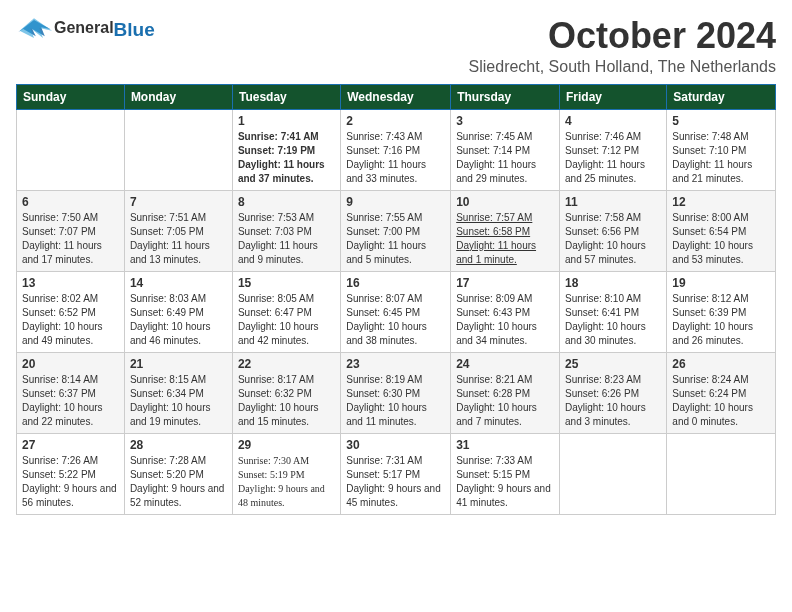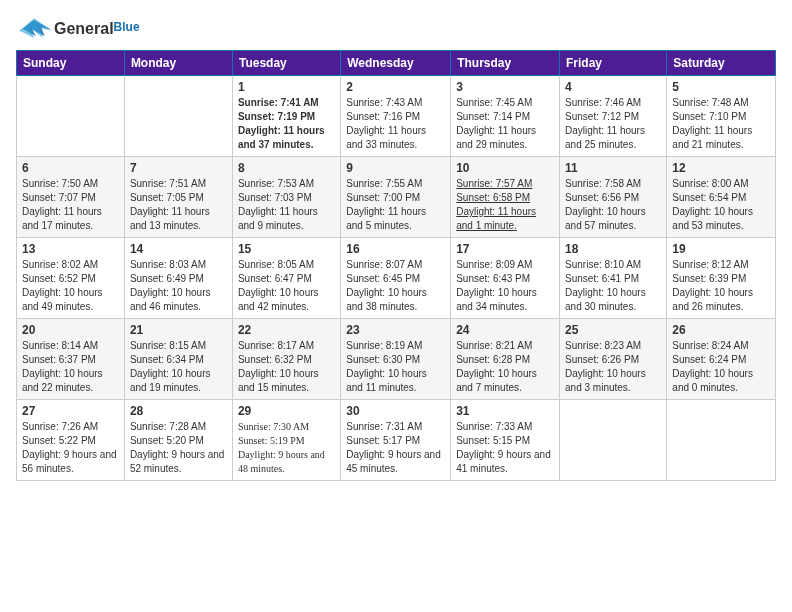--- a/index.html
+++ b/index.html
@@ -29,21 +29,21 @@
       font-size: 16px;
       color: #555;
       margin-top: 2px;
     }
     .calendar {
       width: 100%;
       border-collapse: collapse;
       border: 1px solid #ccc;
     }
     .calendar th {
-      background-color: #4c1d95;
+      background-color: #14532d;
       color: #fff;
       font-size: 12px;
       font-weight: bold;
       text-align: left;
       padding: 5px 6px;
       border: 1px solid #1a6faf;
     }
     .calendar td {
       vertical-align: top;
       border: 1px solid #ccc;
@@ -85,39 +85,43 @@
       display: flex;
       flex-direction: row;
       line-height: 1;
     }
     .logo-general {
       font-size: 16px;
       font-weight: bold;
       color: #333;
     }
     .logo-blue-text {
-      font-size: 12px;
+      font-size: 19px;
       font-weight: bold;
       color: #1a6faf;
     }
   </style>
 </head>
 <body>
 
 <div class="header">
   <div class="logo-wrapper">
     <svg class="logo-bird" viewBox="0 0 40 28" xmlns="http://www.w3.org/2000/svg">
       <polygon points="20,4 38,14 28,12 32,22 18,14 22,22 8,14 2,18" fill="#1a6faf" opacity="0.85"></polygon>
       <polygon points="20,2 40,16 26,13 30,24 16,13 20,24 4,16" fill="#2a9fd8" opacity="0.6"></polygon>
     </svg>
     <div class="logo-name">
       <span class="logo-general">General</span>
       <span class="logo-blue-text">Blue</span>
     </div>
   </div>
+  <div class="title-block">
+    <div class="month-title">October 2024</div>
+    <div class="location-title">Sliedrecht, South Holland, The Netherlands</div>
+  </div>
 </div>
 
 <table class="calendar">
   <thead>
     <tr>
     <th>Sunday</th>
         <th>Monday</th>
         <th>Tuesday</th>
         <th>Wednesday</th>
         <th>Thursday</th>

